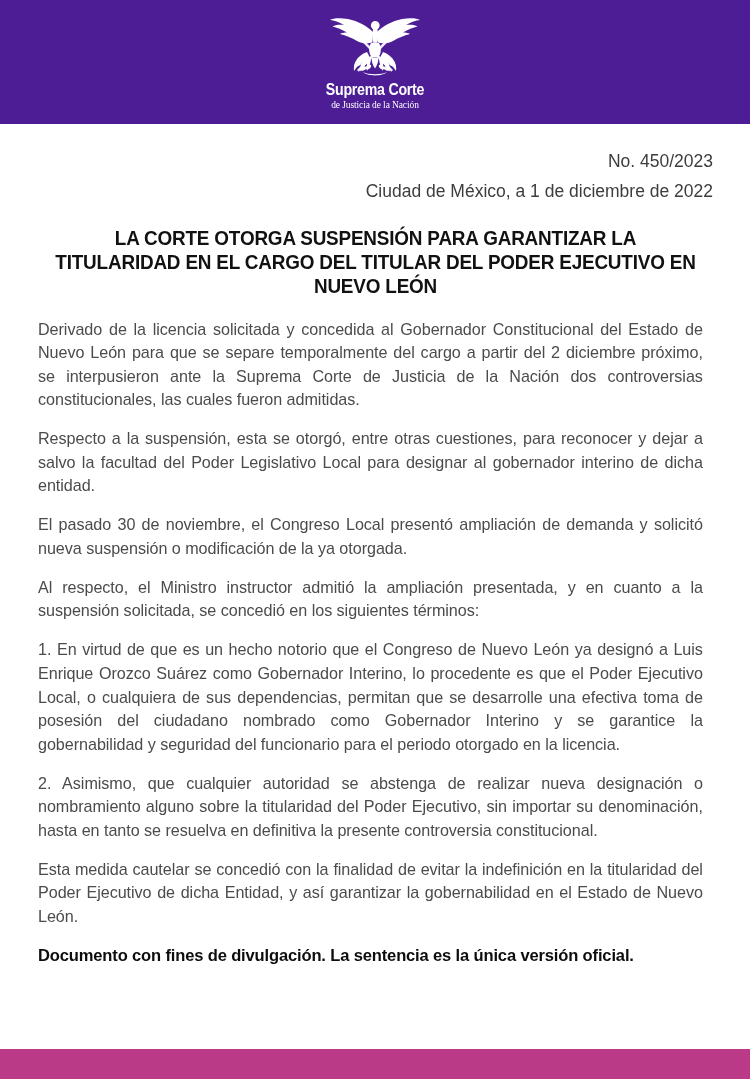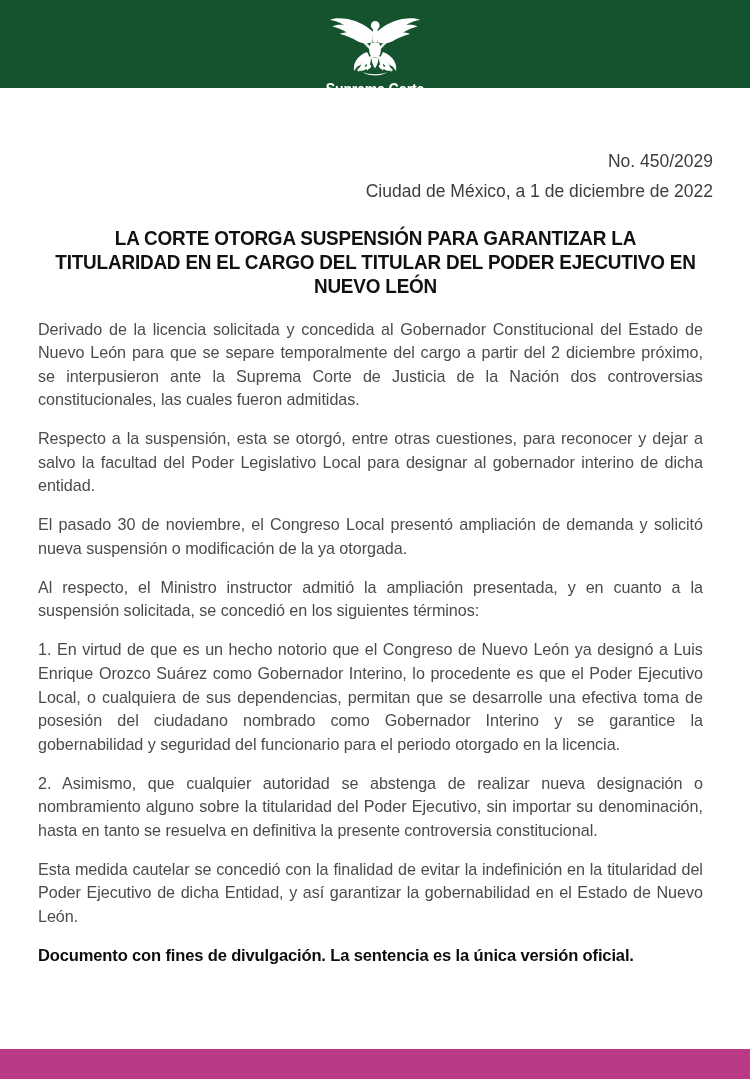--- a/index.html
+++ b/index.html
@@ -22,22 +22,22 @@
     height: 1079px;
     background: #ffffff;
   }
 
   
   .header-band {
     position: absolute;
     top: 0;
     left: 0;
     width: 750px;
-    height: 88px;
-    background: #14532d;
+    height: 124px;
+    background: #4c1d95;
     padding-left: 19px;
   }
 
   .logo-block {
     position: absolute;
     left: 50%;
     top: 12px;
     transform: translateX(-50%);
     width: 180px;
     text-align: center;
@@ -180,21 +180,21 @@
         </g>
       </svg>
 
       <span class="logo-title">Suprema Corte</span>
       <span class="logo-subtitle">de Justicia de la Nación</span>
     </div>
   </div>
 
   <div class="doc-body">
 
-    <div class="meta-line issue">No. 450/2029</div>
+    <div class="meta-line issue">No. 450/2023</div>
 
     <div class="meta-line place-date">Ciudad de México, a 1 de diciembre de 2022</div>
 
     <h1 class="doc-title">LA CORTE OTORGA SUSPENSIÓN PARA GARANTIZAR LA TITULARIDAD EN EL CARGO DEL TITULAR DEL PODER EJECUTIVO EN NUEVO LEÓN</h1>
 
     <p class="para">Derivado de la licencia solicitada y concedida al Gobernador Constitucional del Estado de Nuevo León para que se separe temporalmente del cargo a partir del 2 diciembre próximo, se interpusieron ante la Suprema Corte de Justicia de la Nación dos controversias constitucionales, las cuales fueron admitidas.</p>
     <p class="para">Respecto a la suspensión, esta se otorgó, entre otras cuestiones, para reconocer y dejar a salvo la facultad del Poder Legislativo Local para designar al gobernador interino de dicha entidad.</p>
     <p class="para">El pasado 30 de noviembre, el Congreso Local presentó ampliación de demanda y solicitó nueva suspensión o modificación de la ya otorgada.</p>
     <p class="para">Al respecto, el Ministro instructor admitió la ampliación presentada, y en cuanto a la suspensión solicitada, se concedió en los siguientes términos:</p>
     <p class="para">1.   En virtud de que es un hecho notorio que el Congreso de Nuevo León ya designó a Luis Enrique Orozco Suárez como Gobernador Interino, lo procedente es que el Poder Ejecutivo Local, o cualquiera de sus dependencias, permitan que se desarrolle una efectiva toma de posesión del ciudadano nombrado como Gobernador Interino y se garantice la gobernabilidad y seguridad del funcionario para el periodo otorgado en la licencia.</p>

